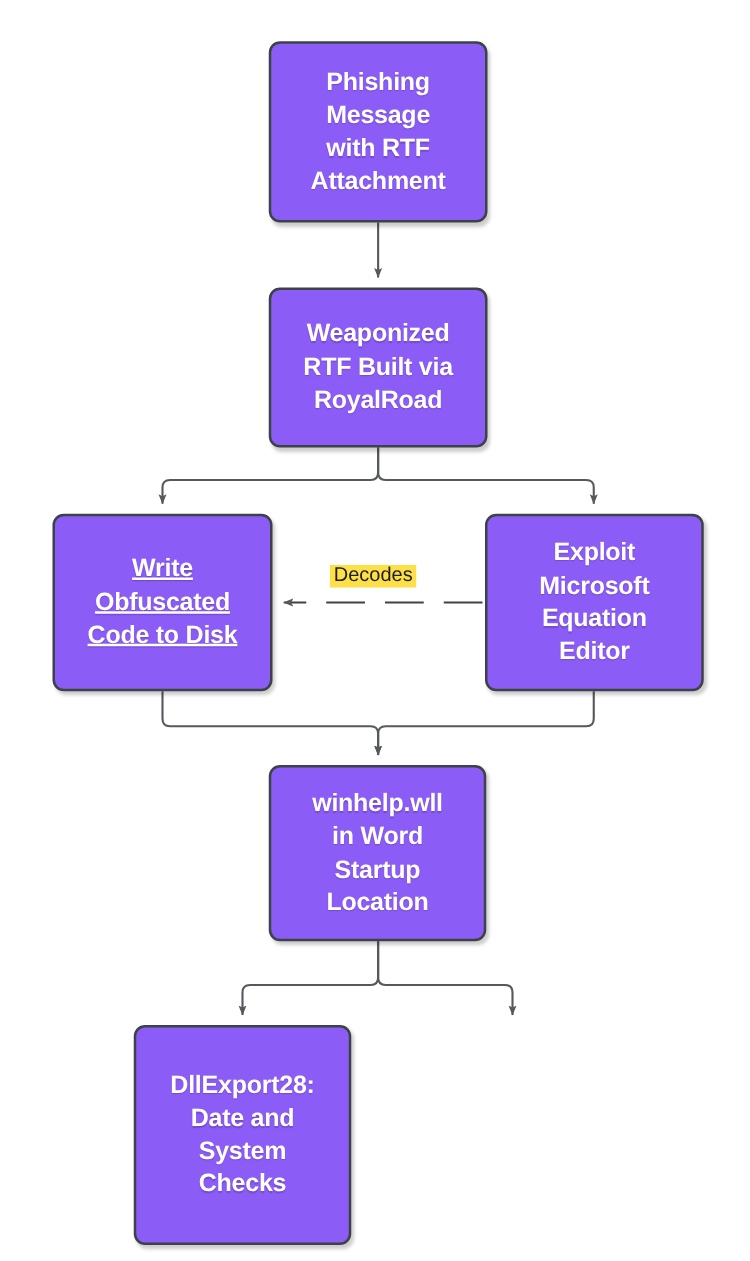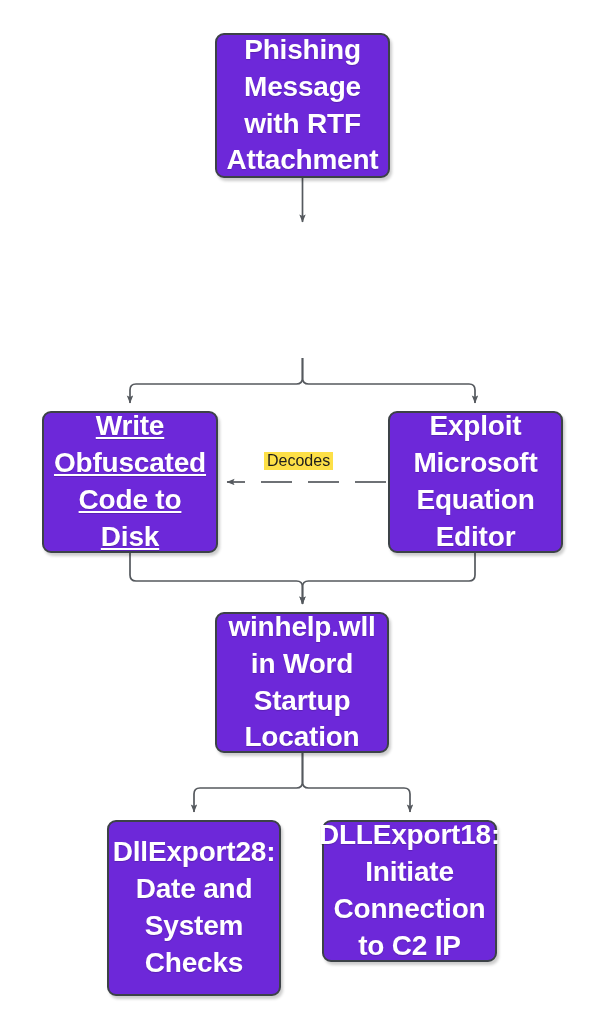--- a/index.html
+++ b/index.html
@@ -25,30 +25,30 @@
     position: absolute;
     left: 0;
     top: 0;
     width: 600px;
     height: 1009px;
     pointer-events: none;
   }
   .node {
     position: absolute;
     box-sizing: border-box;
-    background: #6d28d9;
+    background: #8b5cf6;
     border: 2px solid #3C4247;
     border-radius: 9px;
     display: flex;
     align-items: center;
     justify-content: center;
     text-align: center;
     color: #ffffff;
     font-weight: bold;
-    font-size: 28px;
+    font-size: 20px;
     line-height: 1.32;
     letter-spacing: -0.2px;
     text-shadow: 0 1px 1px rgba(0,0,0,0.18);
     box-shadow: 2px 3px 3px rgba(0,0,0,0.20);
     padding: 12px 6px;
     white-space: pre-line;
   }
   .edge-label {
     position: absolute;
     font-size: 16px;
@@ -83,40 +83,39 @@
 
     <path d="M302.5,753 L302.5,782 Q302.5,788 296.5,788 L200,788 Q194,788 194,794 L194,812" fill="none" stroke="#55595e" stroke-width="1.7" marker-end="url(#arrowhead)"></path>
     <path d="M302.5,753 L302.5,782 Q302.5,788 308.5,788 L404,788 Q410,788 410,794 L410,812" fill="none" stroke="#55595e" stroke-width="1.7" marker-end="url(#arrowhead)"></path>
   </svg>
 
   <div class="node" style="left:215px; top:33px; width:175px; height:145px;">Phishing
 Message
 with RTF
 Attachment</div>
 
+  <div class="node" style="left:215px; top:230px; width:175px; height:128px;">Weaponized
+RTF Built via
+RoyalRoad</div>
 
   <div class="node" style="left:42px; top:411px; width:176px; height:142px;text-decoration:underline;">Write
 Obfuscated
 Code to Disk</div>
 
   <div class="node" style="left:215px; top:612px; width:174px; height:141px;">winhelp.wll
 in Word
 Startup
 Location</div>
 
   <div class="node" style="left:388px; top:411px; width:175px; height:142px;">Exploit
 Microsoft
 Equation
 Editor</div>
 
   <div class="node" style="left:107px; top:820px; width:174px; height:176px;">DllExport28:
 Date and
 System
 Checks</div>
 
-  <div class="node" style="left:322px; top:820px; width:175px; height:142px;">DLLExport18:
-Initiate
-Connection
-to C2 IP</div>
 
   <div class="edge-label" style="left:264px; top:452px;">Decodes</div>
 
 </div>
 
 </body></html>

